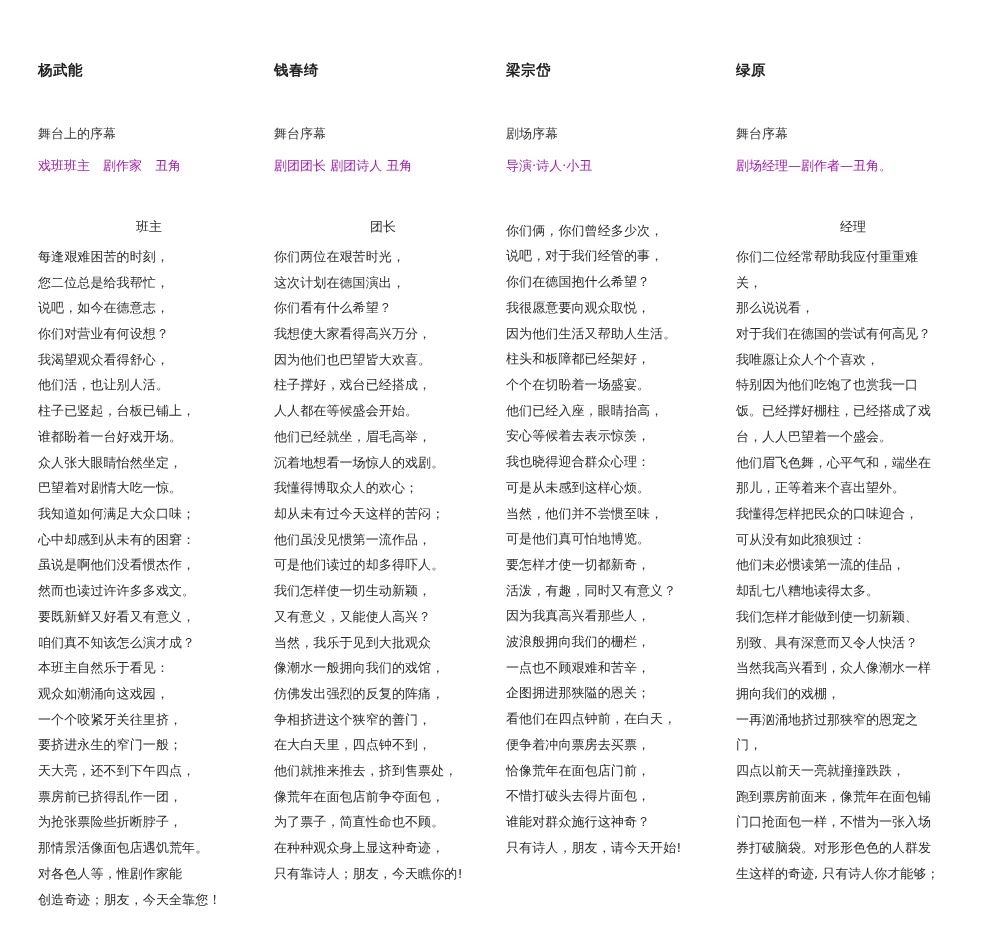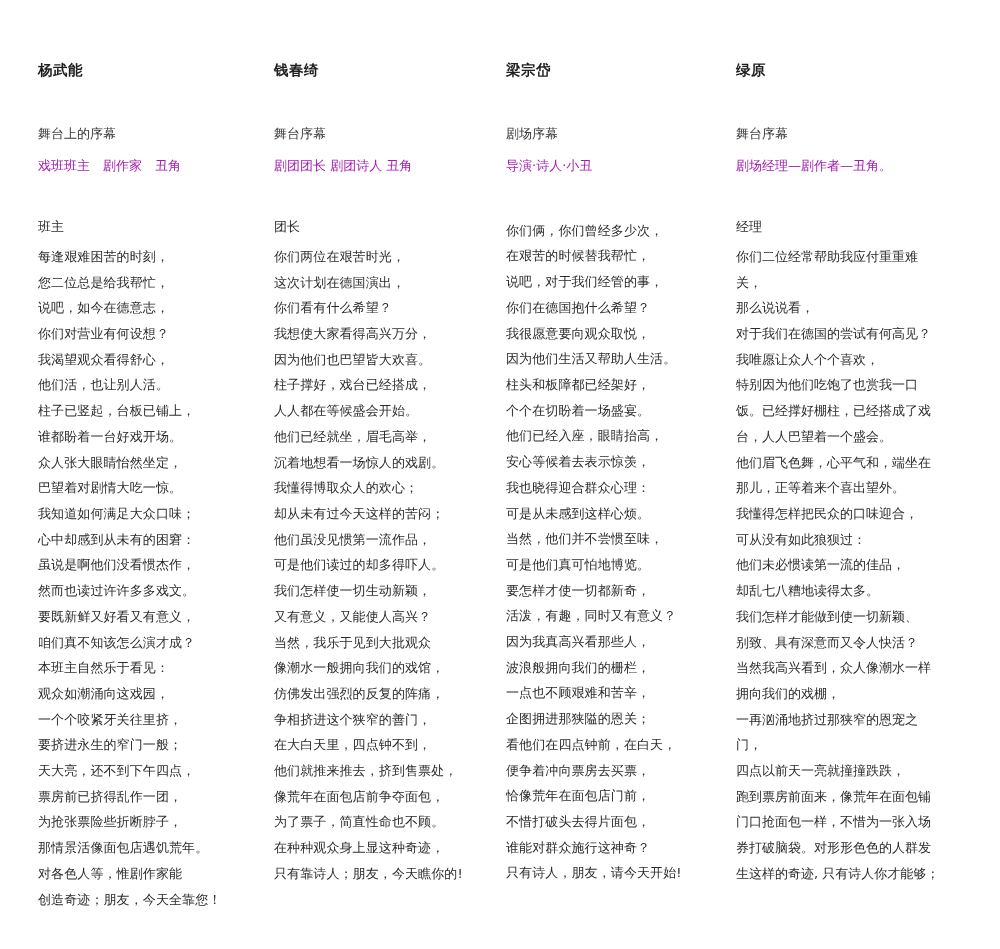--- a/index.html
+++ b/index.html
@@ -56,20 +56,21 @@
     font-size: 13px;
     color: #a21caf;
     line-height: 1.45;
     margin: 0 0 42px 0;
   }
   .speaker {
     font-size: 13px;
     color: #2b2b2b;
     line-height: 1.4;
     margin: 0 0 8px 0;
+    text-align: center;
   }
   .lines {
     margin: 0;
     padding: 0;
     list-style: none;
   }
   .lines li {
     font-size: 13px;
     line-height: 25.7px;
     color: #2b2b2b;
@@ -152,21 +153,20 @@
         <li>只有靠诗人；朋友，今天瞧你的!</li>
       </ul>
     </div>
 
     <div class="column col-2">
       <div class="translator">梁宗岱</div>
       <div class="scene-title">剧场序幕</div>
       <div class="cast">导演·诗人·小丑</div>
       <ul class="lines">
         <li>你们俩，你们曾经多少次，</li>
-        <li>在艰苦的时候替我帮忙，</li>
         <li>说吧，对于我们经管的事，</li>
         <li>你们在德国抱什么希望？</li>
         <li>我很愿意要向观众取悦，</li>
         <li>因为他们生活又帮助人生活。</li>
         <li>柱头和板障都已经架好，</li>
         <li>个个在切盼着一场盛宴。</li>
         <li>他们已经入座，眼睛抬高，</li>
         <li>安心等候着去表示惊羡，</li>
         <li>我也晓得迎合群众心理：</li>
         <li>可是从未感到这样心烦。</li>

